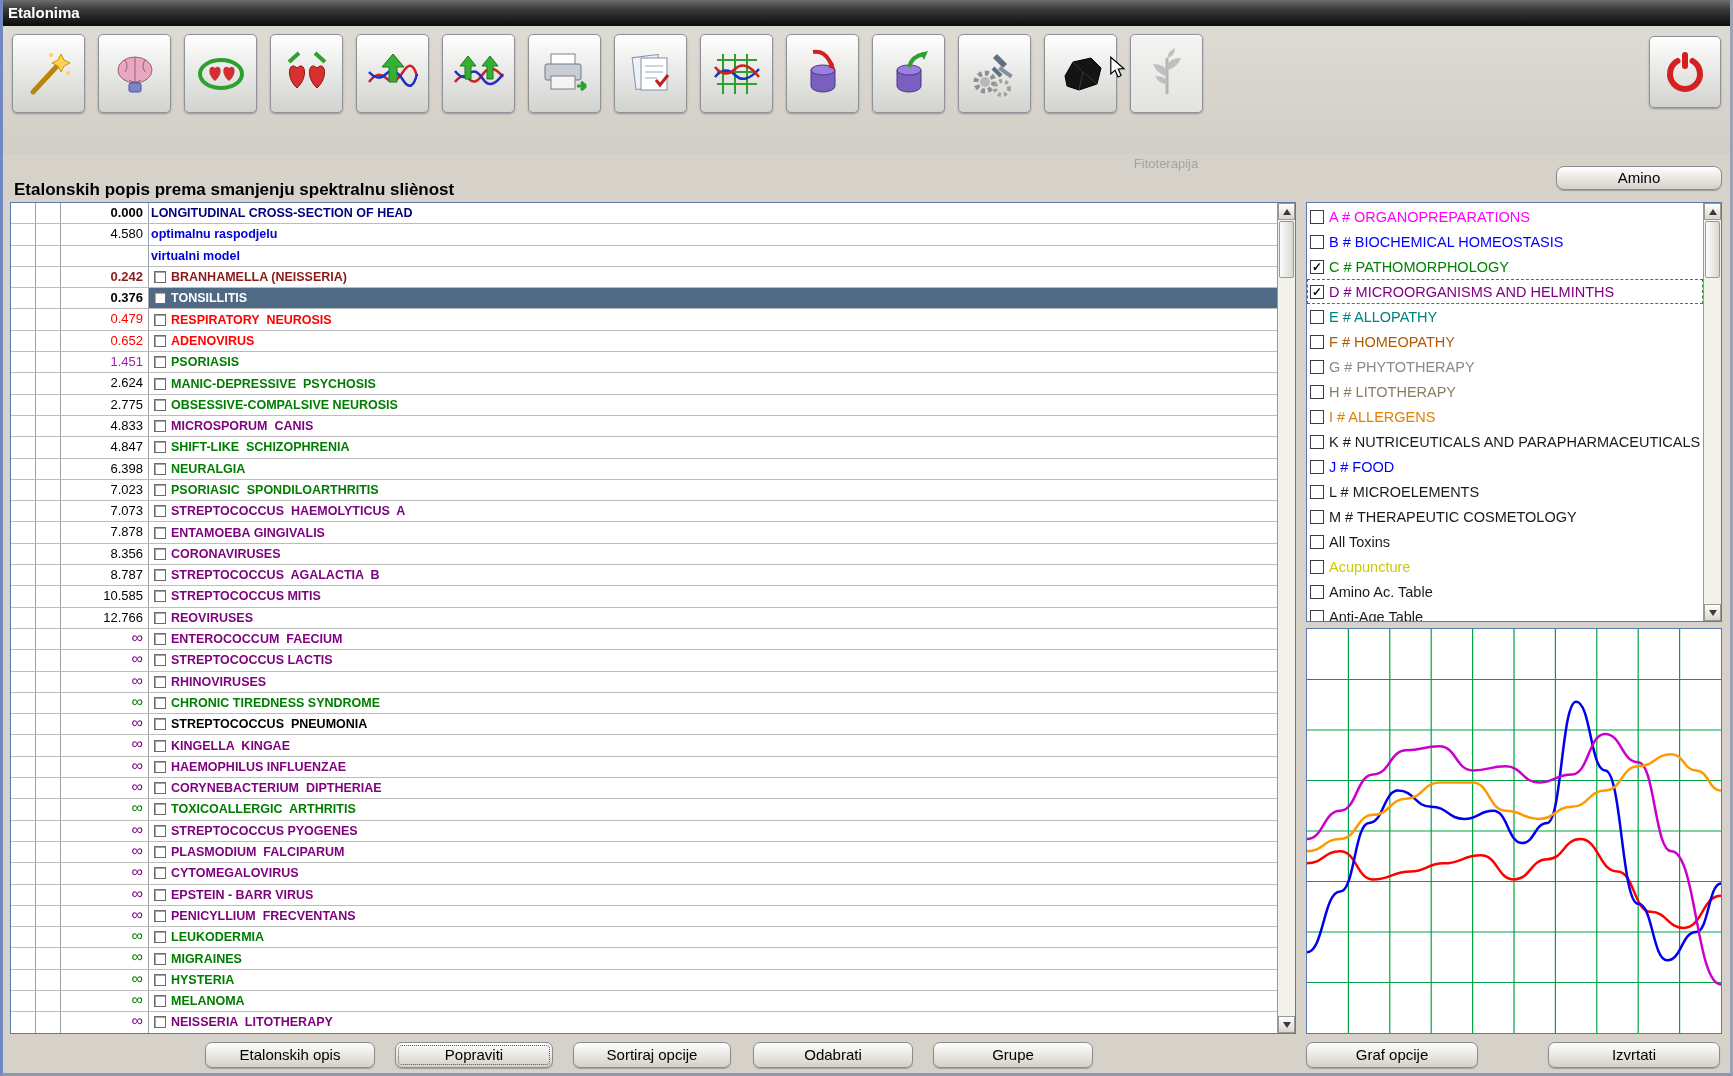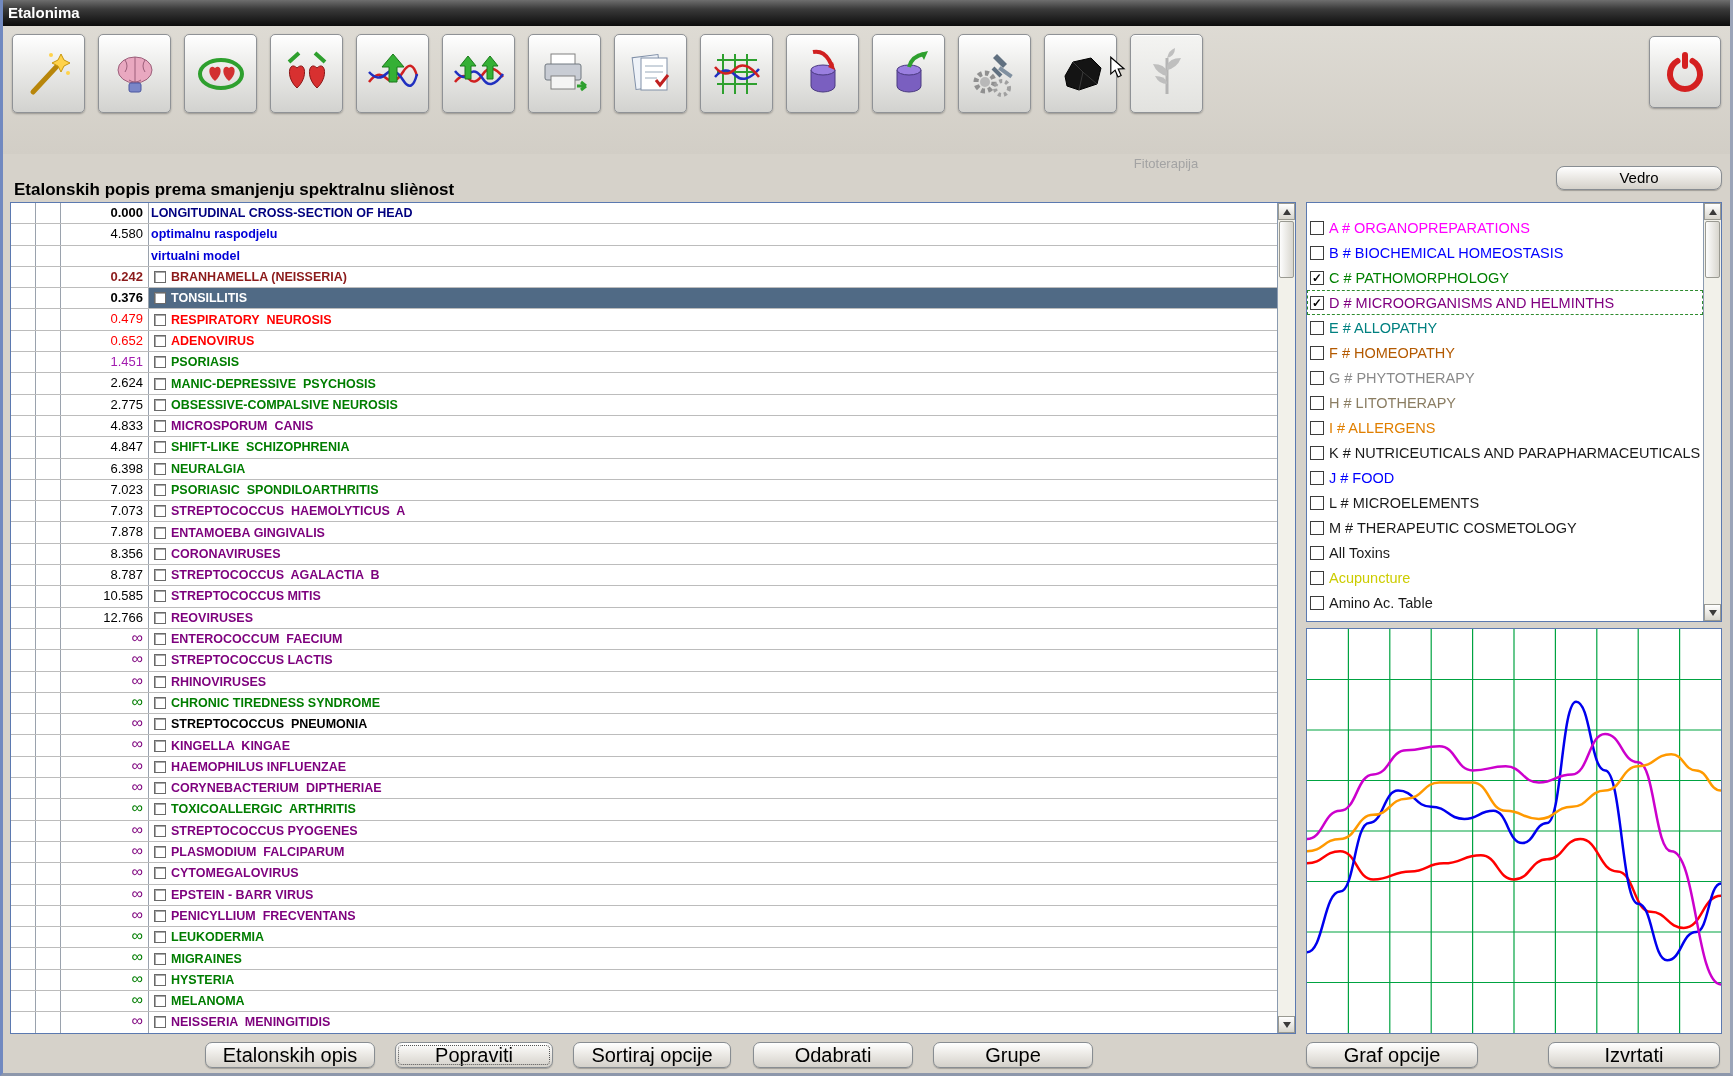--- a/index.html
+++ b/index.html
@@ -71,42 +71,42 @@
   .sb-thumb { height:57px; margin:1px; background:linear-gradient(90deg,#fdfdfd,#d8d6ce); border:1px solid #9a9a92; border-radius:2px; cursor:pointer; flex:none; }
   .sb-track { flex:1; }
   .tri-up { width:0; height:0; border-left:4px solid transparent; border-right:4px solid transparent; border-bottom:6px solid #3a3a3a; }
   .tri-down { width:0; height:0; border-left:4px solid transparent; border-right:4px solid transparent; border-top:6px solid #3a3a3a; }
 
   
   .cat-panel {
     position:absolute; left:1306px; top:202px; width:416px; height:420px;
     background:#fff; border:1px solid #5b79b0; display:flex; overflow:hidden;
   }
-  .cat-body { flex:1; overflow:hidden; padding-top:12px; }
+  .cat-body { flex:1; overflow:hidden; padding-top:1px; }
   .cat-item { height:25px; display:flex; align-items:center; padding-left:3px; cursor:pointer; }
   .cat-item.focused { outline:1px dashed #2e8b2e; outline-offset:-1px; }
   .cat-checkbox {
     width:14px; height:14px; border:1px solid #3c3c3c; background:#fff; margin-right:5px;
     font-size:12px; line-height:12px; text-align:center; font-weight:bold; color:#000; flex:none; cursor:pointer;
   }
   .cat-label { font-size:14.5px; white-space:nowrap; overflow:hidden; }
 
   
   .graph-panel {
     position:absolute; left:1306px; top:628px; width:416px; height:406px;
     background:#fff; border:1px solid #5b79b0; overflow:hidden;
   }
   .graph-panel svg { display:block; }
 
   
   .fbtn {
     position:absolute; top:1042px; height:26px;
     border:1px solid #888d92; border-radius:7px;
     background:linear-gradient(#ffffff,#eceae6 45%,#d4d1ca);
-    font-size:20px; text-align:center; line-height:24px; color:#000; cursor:pointer;
+    font-size:15px; text-align:center; line-height:24px; color:#000; cursor:pointer;
     box-shadow:0 1px 1px rgba(0,0,0,.25);
   }
   .fbtn.focused { outline:1px dotted #555; outline-offset:-4px; }
 
   .cursor { position:absolute; left:1108px; top:30px; z-index:60; pointer-events:none; }
 </style>
 </head>
 <body>
 
 <div class="frame"></div>
@@ -249,21 +249,21 @@
   </div>
 
   <div class="cursor">
     <svg width="20" height="24" viewBox="0 0 14 20">
         <path d="M1 1 L1 15 L4.6 11.8 L7 17.5 L9.6 16.3 L7.2 10.8 L12 10.6 Z" fill="#fff" stroke="#000"></path>
       </svg>
   </div>
 </div>
 
 <div class="list-title">Etalonskih popis prema smanjenju spektralnu sliènost</div>
-<div class="vedro-btn">Vedro</div>
+<div class="vedro-btn">Amino</div>
 
 <div class="list-panel">
   <div class="list-body">
   <div class="row">
     <div class="cell-a"></div>
     <div class="cell-b"></div>
     <div class="cell-value" style="color: rgb(0, 0, 0); font-weight: 700;">0.000</div>
     <div class="cell-name">
 
       <span class="cell-label" style="color: rgb(0, 0, 127);">LONGITUDINAL CROSS-SECTION OF HEAD</span>
@@ -639,21 +639,21 @@
       <span class="cell-label" style="color: rgb(0, 125, 0);">MELANOMA</span>
     </div>
   </div>
 
   <div class="row">
     <div class="cell-a"></div>
     <div class="cell-b"></div>
     <div class="cell-value inf" style="color: rgb(125, 0, 125);">∞</div>
     <div class="cell-name">
       <span class="row-checkbox"></span>
-      <span class="cell-label" style="color: rgb(125, 0, 125);">NEISSERIA  MENINGITIDIS</span>
+      <span class="cell-label" style="color: rgb(125, 0, 125);">NEISSERIA  LITOTHERAPY</span>
     </div>
   </div>
 </div>
   <div class="scrollbar">
     <div class="sb-btn">
         <span class="tri-up"></span>
       </div>
     <div class="sb-thumb"></div>
     <div class="sb-track"></div>
     <div class="sb-btn">

